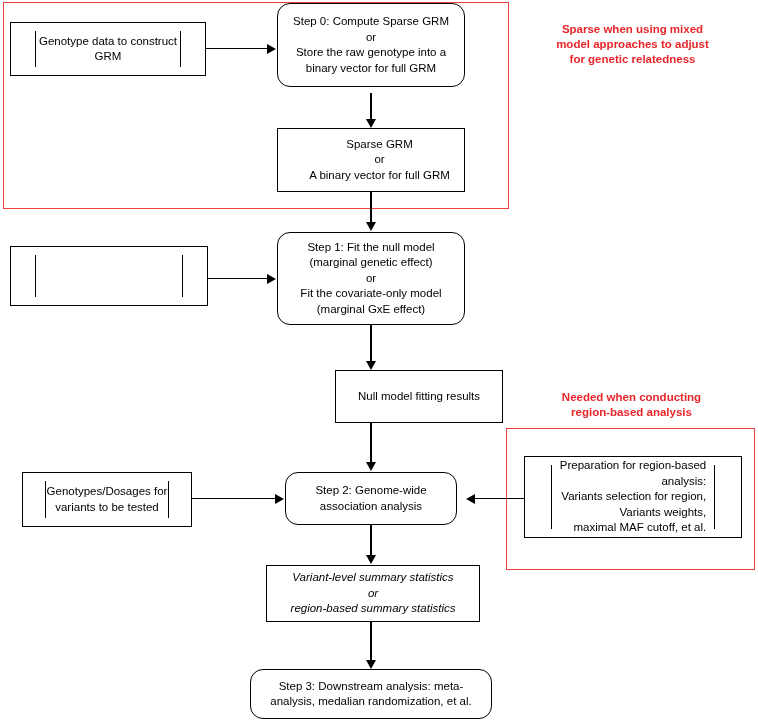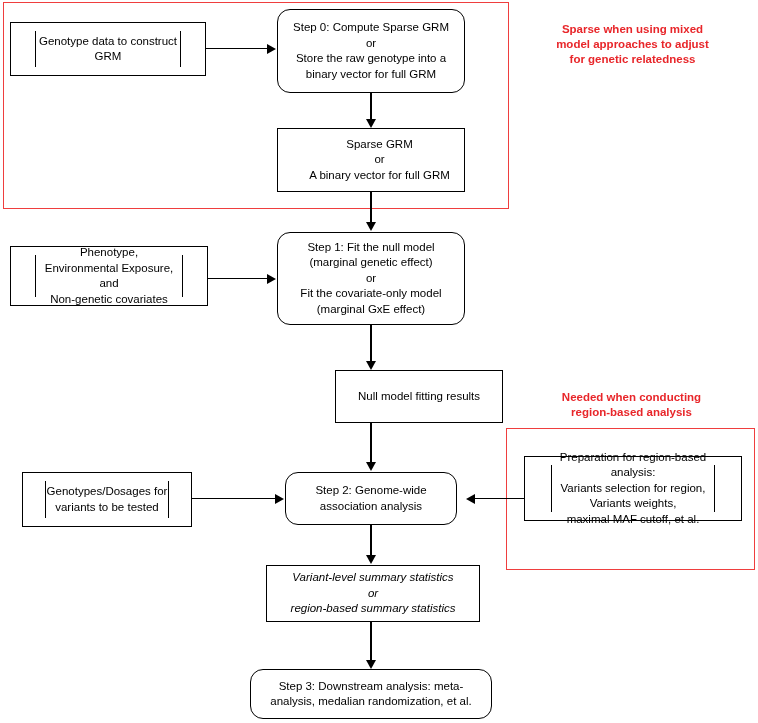--- a/index.html
+++ b/index.html
@@ -126,21 +126,21 @@
       <span class="bar left"></span>
       <span class="bar right"></span>
       <span>Genotype data to construct
 GRM</span>
     </div>
   </div>
 
   <div class="edge h" style="left:206px; top:48px; width:62px;"></div>
   <div class="arrow right" style="left:267px; top:43.5px;"></div>
 
-  <div class="node rounded" style="left:277px; top:9px; width:188px; height:84px;">
+  <div class="node rounded" style="left:277px; top:3px; width:188px; height:84px;">
     <span>Step 0: Compute Sparse GRM
 or
 Store the raw genotype into a
 binary vector for full GRM</span>
   </div>
 
   <div class="edge v" style="left:370.3px; top:93px; height:27px;"></div>
   <div class="arrow down" style="left:366px; top:119px;"></div>
 
   <div class="node" style="left:277px; top:128px; width:188px; height:64px;padding-left:21px;">
@@ -149,24 +149,20 @@
 A binary vector for full GRM</span>
   </div>
 
   <div class="edge v" style="left:370.3px; top:192px; height:31px;"></div>
   <div class="arrow down" style="left:366px; top:222px;"></div>
 
   <div class="node predef" style="left:10px; top:246px; width:198px; height:60px;">
     <div class="inner">
       <span class="bar left"></span>
       <span class="bar right"></span>
-      <span>Phenotype,
-Environmental Exposure,
-and
-Non-genetic covariates</span>
     </div>
   </div>
 
   <div class="edge h" style="left:208px; top:278px; width:60px;"></div>
   <div class="arrow right" style="left:267px; top:273.5px;"></div>
 
   <div class="node rounded" style="left:277px; top:232px; width:188px; height:93px;">
     <span>Step 1: Fit the null model
 (marginal genetic effect)
 or
@@ -197,21 +193,21 @@
   <div class="arrow right" style="left:275px; top:493.5px;"></div>
 
   <div class="node rounded" style="left:285px; top:472px; width:172px; height:53px;">
     <span>Step 2: Genome-wide
 association analysis</span>
   </div>
 
   <div class="edge h" style="left:475px; top:498px; width:50px;"></div>
   <div class="arrow left" style="left:466px; top:493.5px;"></div>
 
-  <div class="node predef" style="left:524px; top:456px; width:218px; height:65px;">
+  <div class="node predef" style="left:524px; top:456px; width:218px; height:82px;text-align:right;">
     <div class="inner">
       <span class="bar left"></span>
       <span class="bar right"></span>
       <span>Preparation for region-based
 analysis:
 Variants selection for region,
 Variants weights,
 maximal MAF cutoff, et al.</span>
     </div>
   </div>

